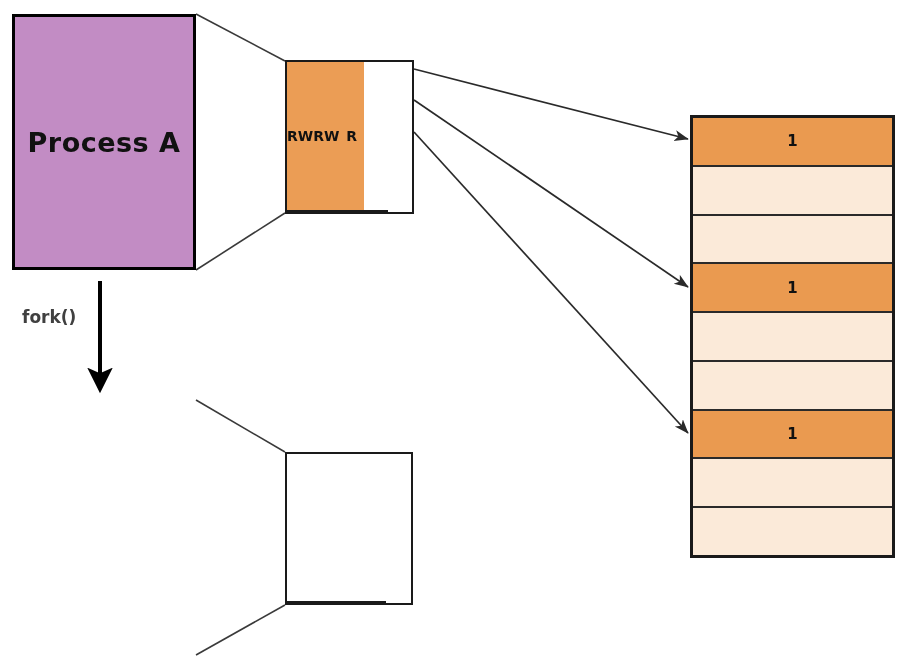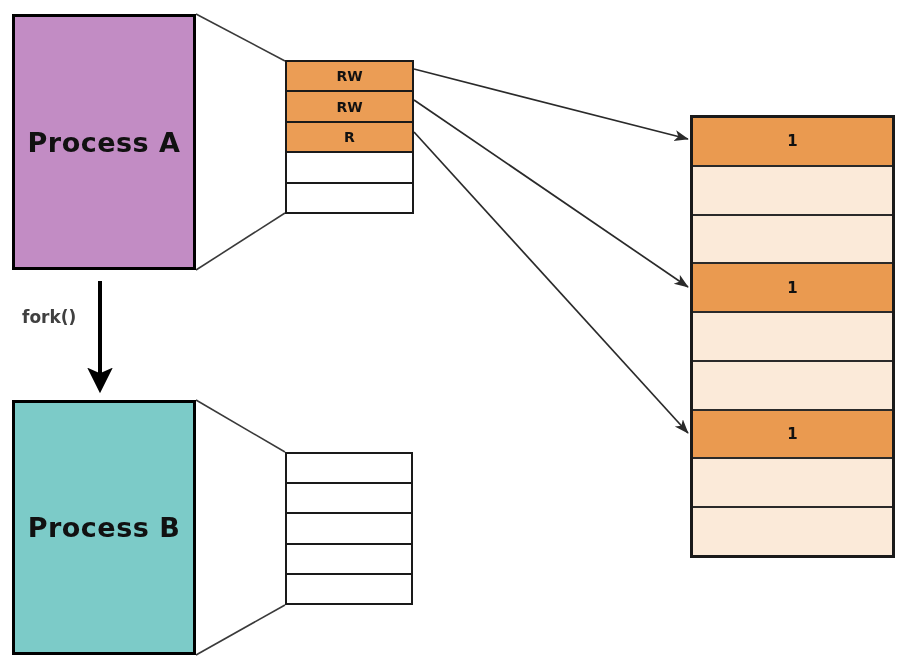--- a/index.html
+++ b/index.html
@@ -38,21 +38,21 @@
     font-size: 27px;
     color: #111111;
     letter-spacing: 0.5px;
     white-space: nowrap;
   }
   .ptable {
     position: absolute;
     box-sizing: border-box;
     border: 2px solid #1a1a1a;
     display: flex;
-    flex-direction: column;
+    flex-direction: row;
     background: #f97316;
   }
   .ptable .prow {
     box-sizing: border-box;
     flex: 1 1 0;
     border-bottom: 2px solid #1a1a1a;
     display: flex;
     align-items: center;
     justify-content: center;
     font-family: "DejaVu Sans", sans-serif;
@@ -143,23 +143,20 @@
   <div class="ptable" style="left:285px; top:60px; width:129px; height:154px;">
     <div class="prow" style="background:#eb9d55;">RW</div>
     <div class="prow" style="background:#eb9d55;">RW</div>
     <div class="prow" style="background:#eb9d55;">R</div>
     <div class="prow"></div>
     <div class="prow"></div>
   </div>
 
   <div class="fork-label" style="left:22px; top:307px;">fork()</div>
 
-  <div class="proc-box" style="left:12px; top:400px; width:184px; height:255px; background:#7ccbc8;">
-    <span class="proc-label">Process B</span>
-  </div>
 
   <div class="ptable" style="left:285px; top:452px; width:128px; height:153px;">
     <div class="prow"></div>
     <div class="prow"></div>
     <div class="prow"></div>
     <div class="prow"></div>
     <div class="prow"></div>
   </div>
 
   <div class="memtable" style="left:690px; top:115px; width:205px; height:443px;">

